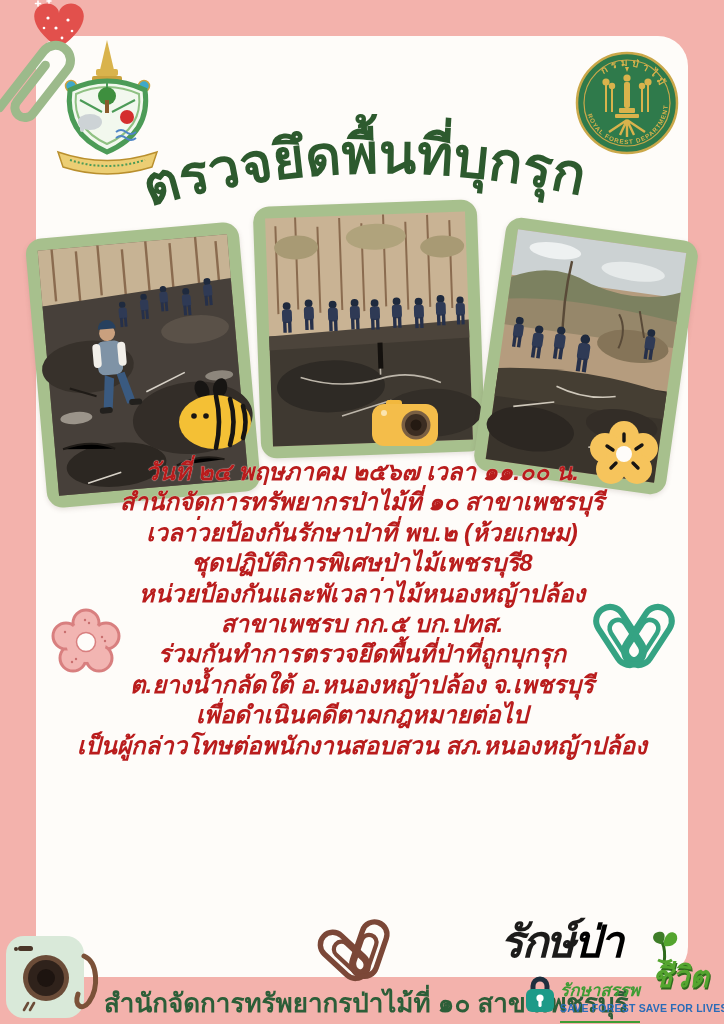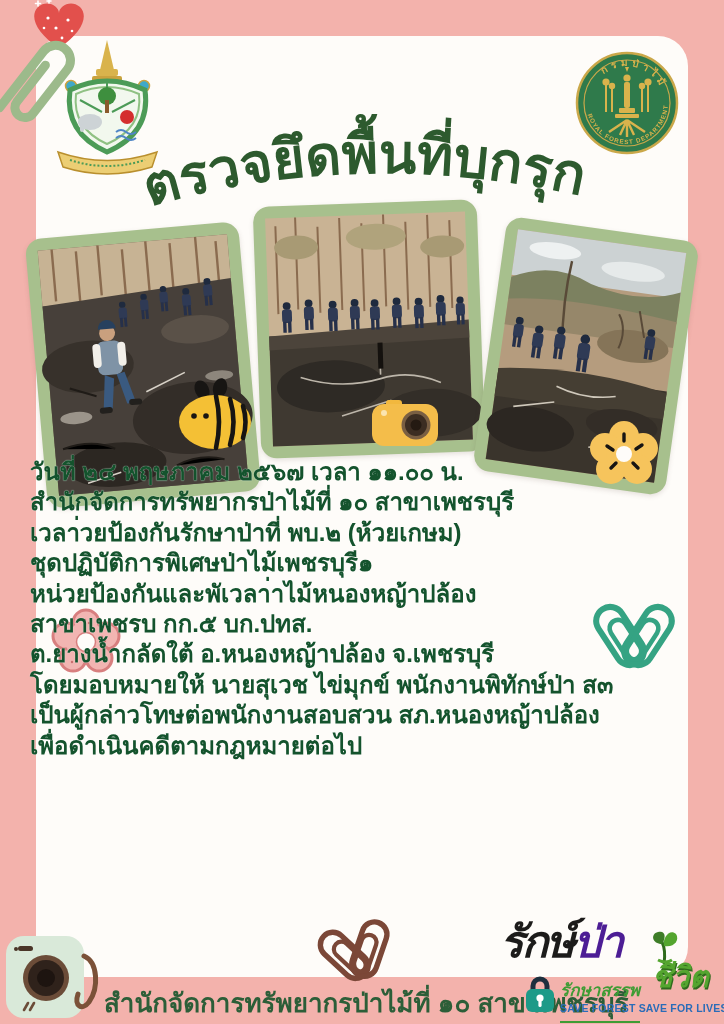--- a/index.html
+++ b/index.html
@@ -11,28 +11,28 @@
   
   .title-svg{position:absolute;left:92px;top:98px;width:586px;height:150px;}
   .title-svg text{font-family:"Liberation Sans","DejaVu Sans",sans-serif;font-weight:bold;font-size:55px;fill:#2d5a2e;}
   
   .polaroid{position:absolute;background:#a7c08d;border-radius:16px;padding:12px;box-sizing:border-box;box-shadow:0 2px 5px rgba(90,70,60,.15);}
   .polaroid svg{width:100%;height:100%;border-radius:9px;}
   #p1{left:36px;top:230px;width:214px;height:270px;transform:rotate(-5deg);}
   #p2{left:257px;top:203px;width:224px;height:252px;transform:rotate(-2deg);}
   #p3{left:489px;top:228px;width:194px;height:256px;transform:rotate(8deg);}
   
-  .bodytext{position:absolute;left:30px;top:457px;width:664px;color:#14532d;font-weight:bold;font-size:24px;line-height:30.4px;text-shadow:0 0 1px #fff;}
+  .bodytext{position:absolute;left:30px;top:457px;width:664px;text-align:center;color:#b91c1c;font-weight:bold;font-size:24px;line-height:30.4px;text-shadow:0 0 1px #fff;font-style:italic;}
   
   .footer-label{position:absolute;left:104px;top:982px;font-size:26px;font-weight:bold;color:#2c5e38;white-space:nowrap;}
   
   .brand{position:absolute;left:496px;top:920px;width:228px;height:100px;}
   .brand-row1{position:absolute;left:4px;top:0px;font-size:44px;font-weight:800;font-style:italic;letter-spacing:-2px;white-space:nowrap;line-height:1;}
   .brand-w1{color:#1c1b1a;margin-top:37px;}
-  .brand-w2{color:#4c1d95;}
+  .brand-w2{color:#000000;}
   .brand-sprout{position:absolute;left:152px;top:10px;}
   .brand-w3{position:absolute;left:64px;top:56px;font-size:17px;font-weight:800;font-style:italic;color:#3f9c35;border-bottom:2px solid #3f9c35;padding-bottom:18px;white-space:nowrap;}
   .brand-w4{position:absolute;left:156px;top:42px;font-size:30px;font-weight:800;font-style:italic;color:#54a52f;text-shadow:1px 2px 0 #2f6a1d;line-height:1;}
   .brand-tagline{position:absolute;left:64px;top:82px;font-size:10.5px;font-weight:800;color:#2a6cb8;white-space:nowrap;letter-spacing:.2px;}
   .brand-lock{position:absolute;left:28px;top:54px;}
 </style>
 </head>
 <body>
 
 <div class="stage">
@@ -302,27 +302,27 @@
     <path d="M 80 24 C 94 30 95 56 85 70 C 78 79 70 74 74 62" fill="none" stroke="#7b5138" stroke-width="5" stroke-linecap="round"></path>
     <g stroke="#6b4c38" stroke-width="2.6" stroke-linecap="round">
       <path d="M 20 78 l 4 -7 M 26 78 l 4 -7"></path>
     </g>
   </svg>
 
   <div class="bodytext">
       <div class="bline">วันที่ ๒๔ พฤษภาคม ๒๕๖๗ เวลา ๑๑.๐๐ น.</div>
       <div class="bline">สำนักจัดการทรัพยากรป่าไม้ที่ ๑๐ สาขาเพชรบุรี</div>
       <div class="bline">เวลา่วยป้องกันรักษาป่าที่ พบ.๒ (ห้วยเกษม)</div>
-      <div class="bline">ชุดปฏิบัติการพิเศษป่าไม้เพชรบุรี๑</div>
+      <div class="bline">ชุดปฏิบัติการพิเศษป่าไม้เพชรบุรี8</div>
       <div class="bline">หน่วยป้องกันและพัเวลา่าไม้หนองหญ้าปล้อง</div>
       <div class="bline">สาขาเพชรบ กก.๕ บก.ปทส.</div>
+      <div class="bline">ร่วมกันทำการตรวจยึดพื้นที่ป่าที่ถูกบุกรุก</div>
       <div class="bline">ต.ยางน้ำกลัดใต้ อ.หนองหญ้าปล้อง จ.เพชรบุรี</div>
-      <div class="bline">โดยมอบหมายให้ นายสุเวช ไข่มุกข์ พนักงานพิทักษ์ป่า ส๓</div>
+      <div class="bline">เพื่อดำเนินคดีตามกฎหมายต่อไป</div>
       <div class="bline">เป็นผู้กล่าวโทษต่อพนักงานสอบสวน สภ.หนองหญ้าปล้อง</div>
-      <div class="bline">เพื่อดำเนินคดีตามกฎหมายต่อไป</div>
     </div>
 
   <div class="footer-label">สำนักจัดการทรัพยากรป่าไม้ที่ ๑๐ สาขาเพชรบุรี</div>
 
   <div class="brand">
     <div class="brand-row1"><span class="brand-w1">รักษ์</span><span class="brand-w2">ป่า</span></div>
     <svg class="brand-sprout" width="34" height="36" viewBox="0 0 34 36">
       <path d="M 16 34 q 2 -14 -2 -22" stroke="#2f6a1d" stroke-width="3" fill="none"></path>
       <path d="M 14 14 C 4 14 2 4 10 2 C 18 0 18 8 14 14 Z" fill="#3e7d28"></path>
       <path d="M 16 16 C 26 18 32 10 28 4 C 22 -2 14 8 16 16 Z" fill="#54a52f"></path>

